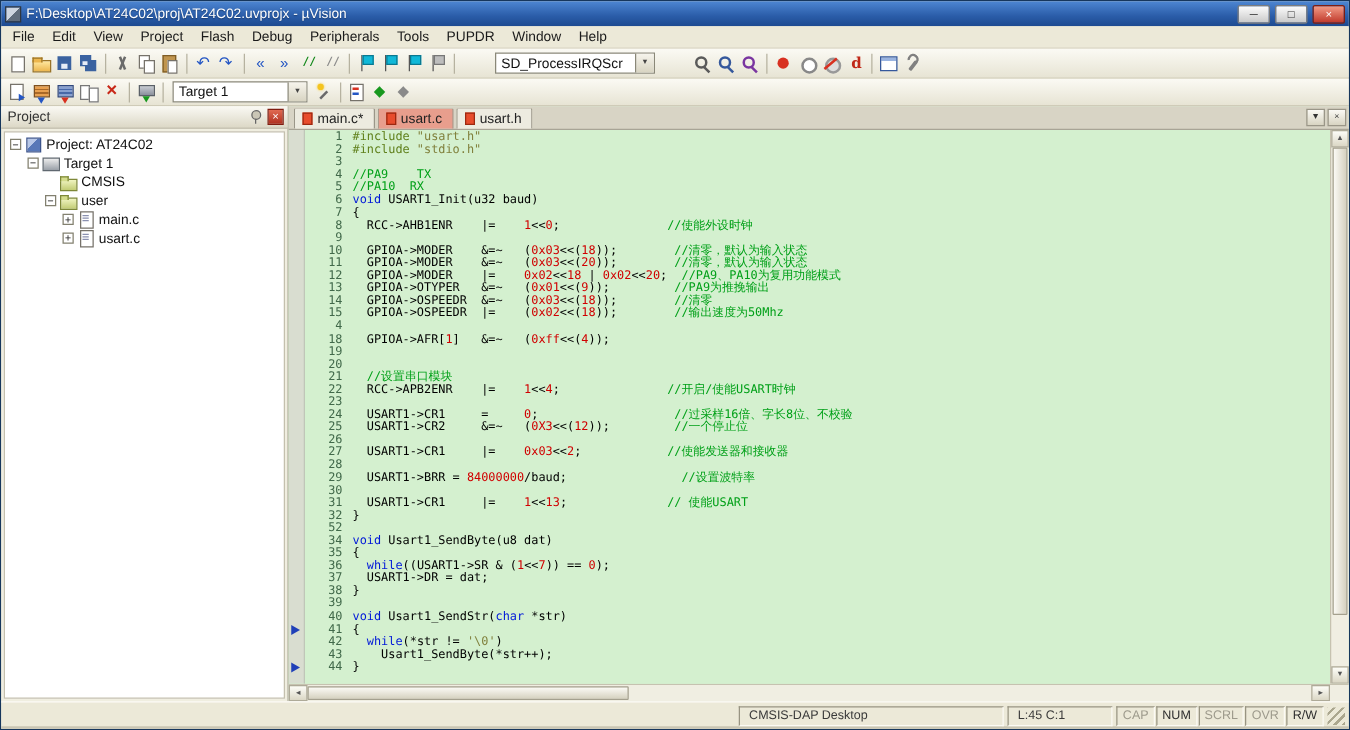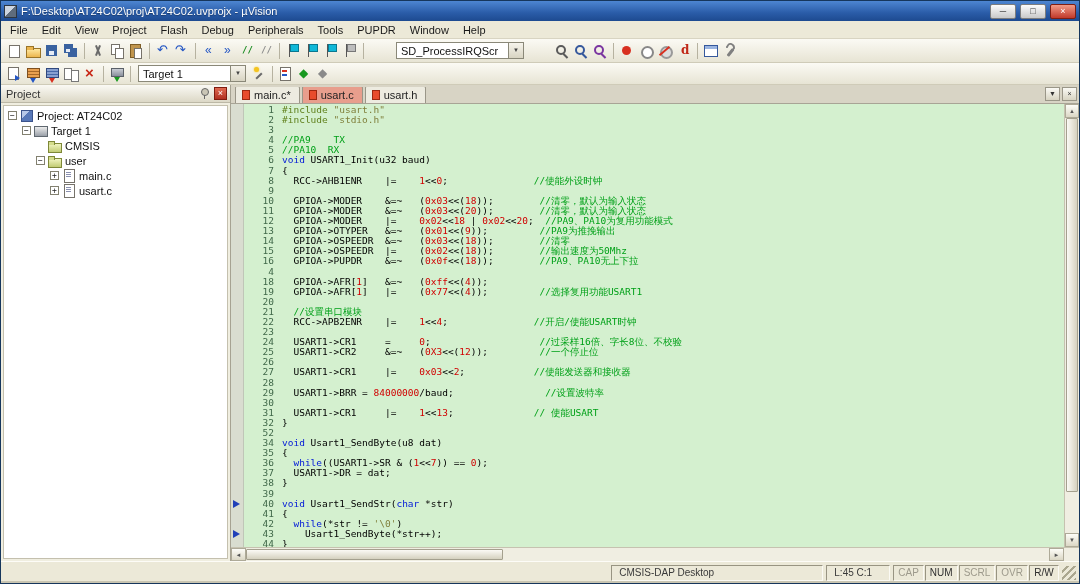--- a/index.html
+++ b/index.html
@@ -138,21 +138,21 @@
   .hs-btn { width:15px; flex:none; background:linear-gradient(#fdfdf8,#dbd7c5); border:1px solid #aeaa98; font-size:6px; line-height:12px; text-align:center; color:#555; }
   .hs-track { flex:1; position:relative; }
   .hs-thumb { position:absolute; top:1px; bottom:1px; left:0; width:32%; background:linear-gradient(#fbfaf5,#d5d1bf); border:1px solid #a4a08e; border-radius:1px; }
   .hs-corner { width:15px; flex:none; }
 
   
   .statusbar { height:22px; flex:none; background:#ece9d8; border-top:1px solid #fdfcf7; box-shadow:0 -2px 0 #c9c5b2 inset; display:flex; align-items:center; gap:3px; padding:2px 3px; color:#3a3a3a; }
   .sb-msg { flex:1; height:16px; }
   .sb-cell { height:16px; border:1px solid; border-color:#989482 #fbfaf4 #fbfaf4 #989482; display:flex; align-items:center; padding:0 7px; font-size:10px; white-space:nowrap; }
   .sb-debugger { width:212px; }
-  .sb-pos { width:64px;text-align:center; }
+  .sb-pos { width:84px;text-align:center; }
   .sb-flag { color:#9d9a8c; min-width:30px; justify-content:center; padding:0 4px; }
   .sb-flag.on { color:#2e2e2e; }
   .sb-grip { width:14px; height:14px; background:repeating-linear-gradient(135deg,rgba(0,0,0,0) 0 3px,#aba78f 3px 5px); }
 </style>
 </head>
 <body>
 
 <div class="app">
 
   <div class="titlebar">
@@ -323,24 +323,23 @@
               <div class="code-line"><span class="ln">6</span><span class="lt"><span class="tk-k">void</span><span> USART1_Init(u32 baud)</span></span></div>
               <div class="code-line"><span class="ln">7</span><span class="lt"><span>{</span></span></div>
               <div class="code-line"><span class="ln">8</span><span class="lt"><span>  RCC-&gt;AHB1ENR    |=    </span><span class="tk-n">1</span><span>&lt;&lt;</span><span class="tk-n">0</span><span>;               </span><span class="tk-c">//使能外设时钟</span></span></div>
               <div class="code-line"><span class="ln">9</span><span class="lt"></span></div>
               <div class="code-line"><span class="ln">10</span><span class="lt"><span>  GPIOA-&gt;MODER    &amp;=~   (</span><span class="tk-n">0x03</span><span>&lt;&lt;(</span><span class="tk-n">18</span><span>));        </span><span class="tk-c">//清零，默认为输入状态</span></span></div>
               <div class="code-line"><span class="ln">11</span><span class="lt"><span>  GPIOA-&gt;MODER    &amp;=~   (</span><span class="tk-n">0x03</span><span>&lt;&lt;(</span><span class="tk-n">20</span><span>));        </span><span class="tk-c">//清零，默认为输入状态</span></span></div>
               <div class="code-line"><span class="ln">12</span><span class="lt"><span>  GPIOA-&gt;MODER    |=    </span><span class="tk-n">0x02</span><span>&lt;&lt;</span><span class="tk-n">18</span><span> | </span><span class="tk-n">0x02</span><span>&lt;&lt;</span><span class="tk-n">20</span><span>;  </span><span class="tk-c">//PA9、PA10为复用功能模式</span></span></div>
               <div class="code-line"><span class="ln">13</span><span class="lt"><span>  GPIOA-&gt;OTYPER   &amp;=~   (</span><span class="tk-n">0x01</span><span>&lt;&lt;(</span><span class="tk-n">9</span><span>));         </span><span class="tk-c">//PA9为推挽输出</span></span></div>
               <div class="code-line"><span class="ln">14</span><span class="lt"><span>  GPIOA-&gt;OSPEEDR  &amp;=~   (</span><span class="tk-n">0x03</span><span>&lt;&lt;(</span><span class="tk-n">18</span><span>));        </span><span class="tk-c">//清零</span></span></div>
               <div class="code-line"><span class="ln">15</span><span class="lt"><span>  GPIOA-&gt;OSPEEDR  |=    (</span><span class="tk-n">0x02</span><span>&lt;&lt;(</span><span class="tk-n">18</span><span>));        </span><span class="tk-c">//输出速度为50Mhz</span></span></div>
-              <div class="code-line"><span class="ln">16</span><span class="lt"><span>  GPIOA-&gt;PUPDR    &amp;=~   (</span><span class="tk-n">0x0f</span><span>&lt;&lt;(</span><span class="tk-n">18</span><span>));        </span><span class="tk-c">//PA9、PA10无上下拉</span></span></div>
               <div class="code-line"><span class="ln">4</span><span class="lt"></span></div>
               <div class="code-line"><span class="ln">18</span><span class="lt"><span>  GPIOA-&gt;AFR[</span><span class="tk-n">1</span><span>]   &amp;=~   (</span><span class="tk-n">0xff</span><span>&lt;&lt;(</span><span class="tk-n">4</span><span>));</span></span></div>
-              <div class="code-line"><span class="ln">19</span><span class="lt"><span>  GPIOA-&gt;AFR[</span><span class="tk-n">1</span><span>]   |=    (</span><span class="tk-n">0x77</span><span>&lt;&lt;(</span><span class="tk-n">4</span><span>));         </span><span class="tk-c">//选择复用功能USART1</span></span></div>
+              <div class="code-line"><span class="ln">19</span></div>
               <div class="code-line"><span class="ln">20</span><span class="lt"></span></div>
               <div class="code-line"><span class="ln">21</span><span class="lt"><span>  </span><span class="tk-c">//设置串口模块</span></span></div>
               <div class="code-line"><span class="ln">22</span><span class="lt"><span>  RCC-&gt;APB2ENR    |=    </span><span class="tk-n">1</span><span>&lt;&lt;</span><span class="tk-n">4</span><span>;               </span><span class="tk-c">//开启/使能USART时钟</span></span></div>
               <div class="code-line"><span class="ln">23</span><span class="lt"></span></div>
               <div class="code-line"><span class="ln">24</span><span class="lt"><span>  USART1-&gt;CR1     =     </span><span class="tk-n">0</span><span>;                   </span><span class="tk-c">//过采样16倍、字长8位、不校验</span></span></div>
               <div class="code-line"><span class="ln">25</span><span class="lt"><span>  USART1-&gt;CR2     &amp;=~   (</span><span class="tk-n">0X3</span><span>&lt;&lt;(</span><span class="tk-n">12</span><span>));         </span><span class="tk-c">//一个停止位</span></span></div>
               <div class="code-line"><span class="ln">26</span><span class="lt"></span></div>
               <div class="code-line"><span class="ln">27</span><span class="lt"><span>  USART1-&gt;CR1     |=    </span><span class="tk-n">0x03</span><span>&lt;&lt;</span><span class="tk-n">2</span><span>;            </span><span class="tk-c">//使能发送器和接收器</span></span></div>
               <div class="code-line"><span class="ln">28</span><span class="lt"></span></div>
               <div class="code-line"><span class="ln">29</span><span class="lt"><span>  USART1-&gt;BRR = </span><span class="tk-n">84000000</span><span>/baud;                </span><span class="tk-c">//设置波特率</span></span></div>

